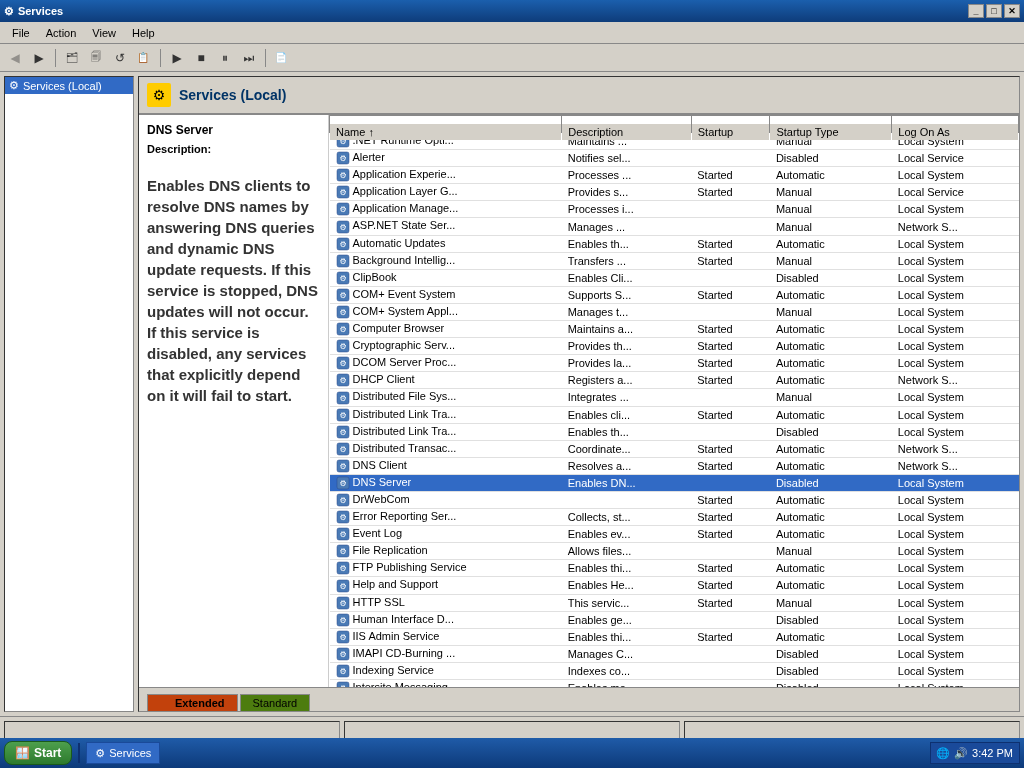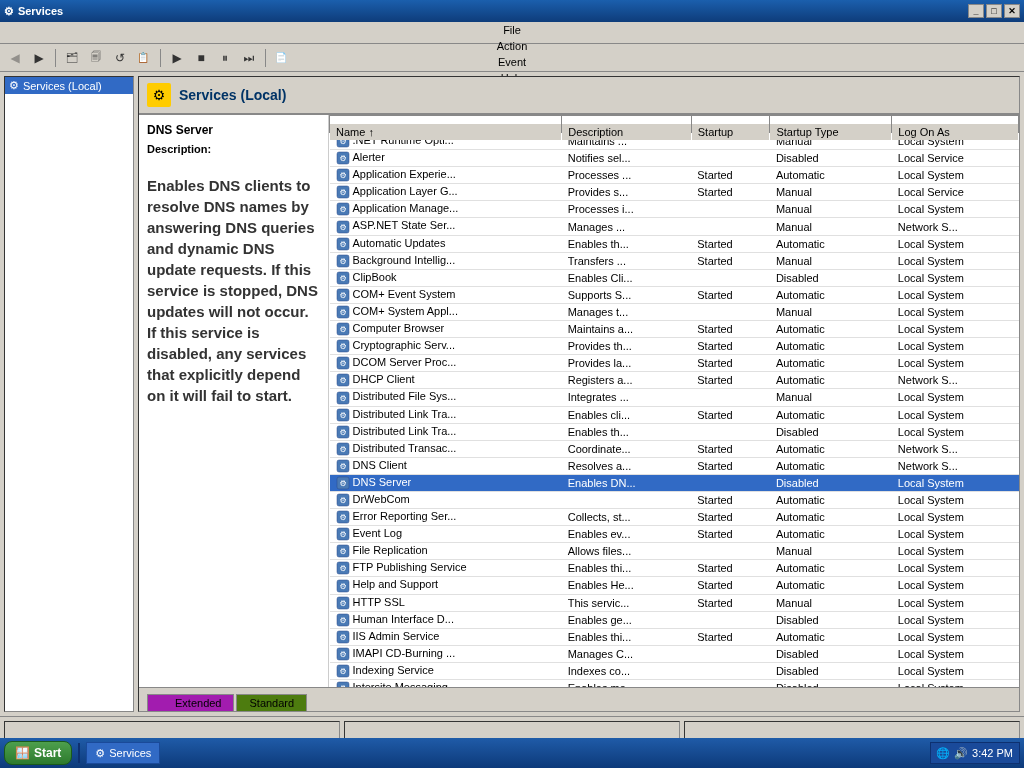--- a/index.html
+++ b/index.html
@@ -26,21 +26,20 @@
 
     
     .menu-bar {
       background: #d4d0c8;
       border-bottom: 1px solid #888;
       height: 22px;
       display: flex;
       align-items: center;
       padding: 0 4px;
       gap: 0;
-      flex-direction: column;
     }
     .menu-item {
       padding: 2px 8px;
       cursor: pointer;
       font-size: 11px;
     }
 
     
     .toolbar {
       background: #d4d0c8;
@@ -178,21 +177,21 @@
     }
     .tab {
       padding: 2px 12px;
       border: 1px solid #888;
       border-bottom: none;
       background: #4d7c0f;
       cursor: pointer;
       font-size: 11px;
       margin-right: 2px;
     }
-    .tab.active { background: #a21caf; font-weight: normal; padding-left: 27px; }
+    .tab.active { background: #c2410c; font-weight: bold; padding-left: 27px; }
 
     
     .status-bar {
       height: 28px;
       background: #d4d0c8;
       border-top: 1px solid #888;
       display: flex;
       align-items: center;
       padding: 0 4px;
       gap: 4px;
@@ -277,21 +276,21 @@
   <div class="title-bar-controls">
     <div class="title-btn">_</div>
     <div class="title-btn">□</div>
     <div class="title-btn">✕</div>
   </div>
 </div>
 
 <div class="menu-bar">
   <div class="menu-item">File</div>
   <div class="menu-item">Action</div>
-  <div class="menu-item">Event</div>
+  <div class="menu-item">View</div>
   <div class="menu-item">Help</div>
 </div>
 
 <div class="toolbar">
   <div class="toolbar-btn disabled">◀</div>
   <div class="toolbar-btn">▶</div>
   <div class="toolbar-sep"></div>
   <div class="toolbar-btn" style="font-size:10px;">🗂</div>
   <div class="toolbar-btn" style="font-size:10px;">🗐</div>
   <div class="toolbar-btn">↺</div>

